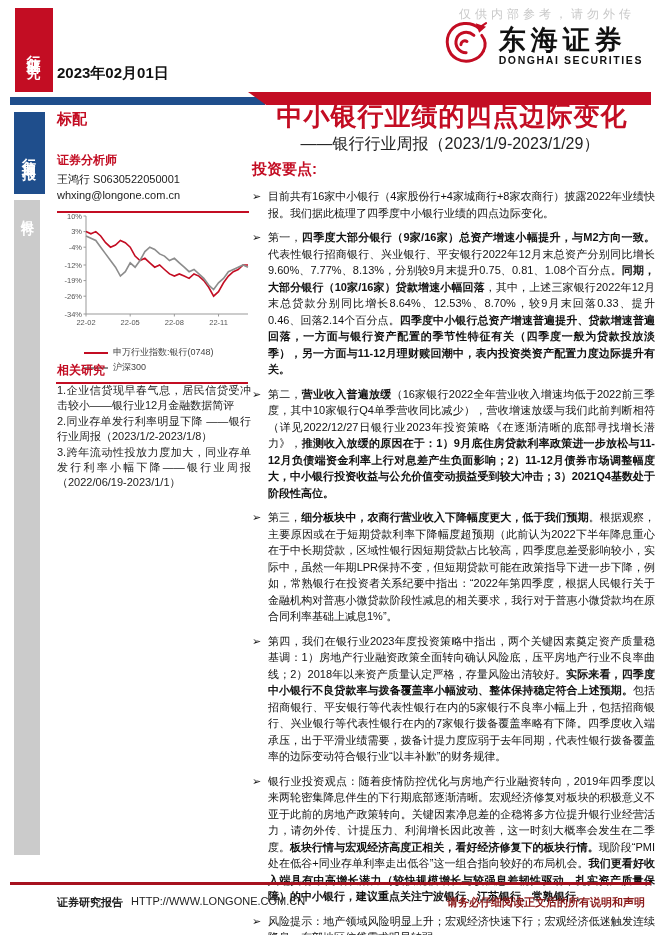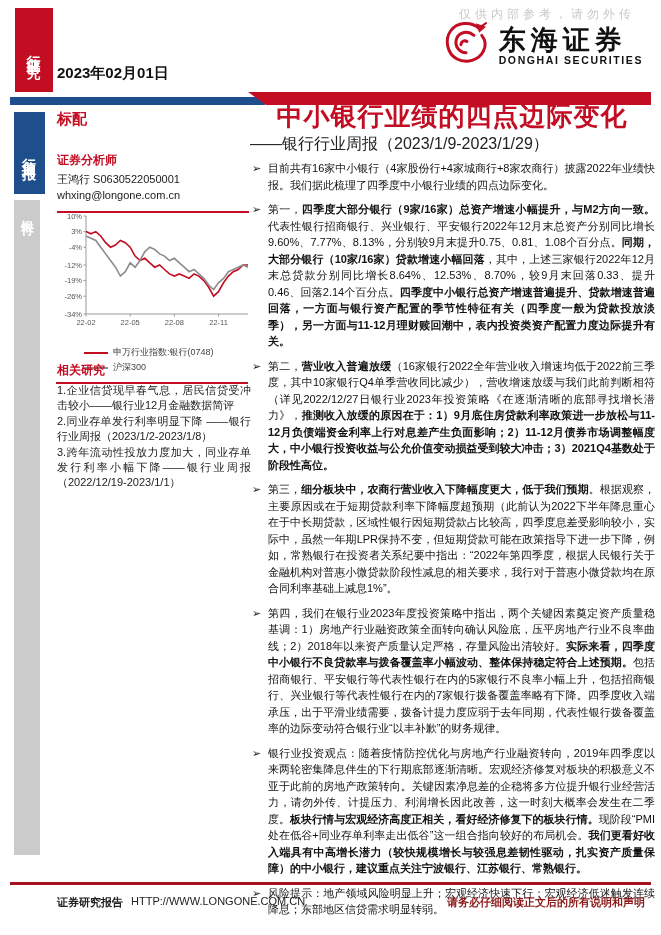--- a/index.html
+++ b/index.html
@@ -19,21 +19,21 @@
   .logo-text{display:flex;flex-direction:column;align-items:flex-start;}
   .logo-cn{font-size:27px;font-weight:bold;letter-spacing:5px;color:#111;line-height:1.05;}
   .logo-en{font-size:10.5px;font-weight:bold;letter-spacing:1.6px;color:#111;}
   .date{position:absolute;left:57px;top:64px;font-size:15px;font-weight:bold;color:#111;}
   .divider-blue{position:absolute;left:10px;top:97px;width:255px;height:8px;background:#1F4E8C;}
   .divider-red{position:absolute;left:248px;top:92px;width:403px;height:13px;background:#C30D23;
                clip-path:polygon(0 0,100% 0,100% 100%,4.5% 100%);}
   .rating{position:absolute;left:57px;top:110px;font-size:15px;font-weight:bold;color:#C30D23;}
   .title{position:absolute;left:250px;top:99px;width:404px;text-align:center;
          font-size:26px;font-weight:bold;color:#C30D23;letter-spacing:1px;}
-  .subtitle{position:absolute;left:250px;top:134px;width:400px;text-align:left;
+  .subtitle{position:absolute;left:250px;top:134px;width:400px;text-align:center;
             font-size:16px;color:#222;}
   
   .analyst{position:absolute;left:57px;top:152px;width:192px;font-size:11px;line-height:1.45;}
   .sec-label{color:#C30D23;font-weight:bold;font-size:12px;margin-bottom:3px;}
   .red-rule{height:2px;background:#C30D23;margin-top:7px;}
   
   .chartbox{position:absolute;left:56px;top:210px;width:196px;}
   .legend{font-size:9px;color:#444;margin-top:6px;padding-left:28px;}
   .legend-row{display:flex;align-items:center;gap:5px;margin-top:2px;}
   .legend-swatch{display:inline-block;width:24px;height:2px;}
@@ -148,25 +148,26 @@
         </div>
       </div>
     <div class="chart-rule"></div>
   </div>
 
   <div class="related">
     <div class="related-title">相关研究</div>
     <div id="related-list">
         <div class="rel-item">1.企业信贷现早春气息，居民信贷受冲击较小——银行业12月金融数据简评</div>
         <div class="rel-item">2.同业存单发行利率明显下降 ——银行行业周报（2023/1/2-2023/1/8）</div>
-        <div class="rel-item">3.跨年流动性投放力度加大，同业存单发行利率小幅下降——银行业周报（2022/12/19-2023/1/1）</div>
+        <div class="rel-item">3.跨年流动性投放力度加大，同业存单发行利率小幅下降——银行业周报（2022/06/19-2023/1/1）</div>
       </div>
   </div>
 
   <div class="main">
+    <div class="hl-title">投资要点:</div>
     <div id="bullets">
         <div class="bullet">
           <span class="marker">➢</span>
           <div class="btext"><span>目前共有16家中小银行（4家股份行+4家城商行+8家农商行）披露2022年业绩快报。我们据此梳理了四季度中小银行业绩的四点边际变化。</span></div>
         </div>
         <div class="bullet">
           <span class="marker">➢</span>
           <div class="btext"><span>第一，</span><span class="bold">四季度大部分银行（9家/16家）总资产增速小幅提升，与M2方向一致。</span><span>代表性银行招商银行、兴业银行、平安银行2022年12月末总资产分别同比增长9.60%、7.77%、8.13%，分别较9月末提升0.75、0.81、1.08个百分点。</span><span class="bold">同期，大部分银行（10家/16家）贷款增速小幅回落</span><span>，其中，上述三家银行2022年12月末总贷款分别同比增长8.64%、12.53%、8.70%，较9月末回落0.33、提升0.46、回落2.14个百分点。</span><span class="bold">四季度中小银行总资产增速普遍提升、贷款增速普遍回落，一方面与银行资产配置的季节性特征有关（四季度一般为贷款投放淡季），另一方面与11-12月理财赎回潮中，表内投资类资产配置力度边际提升有关。</span></div>
         </div>
         <div class="bullet">

